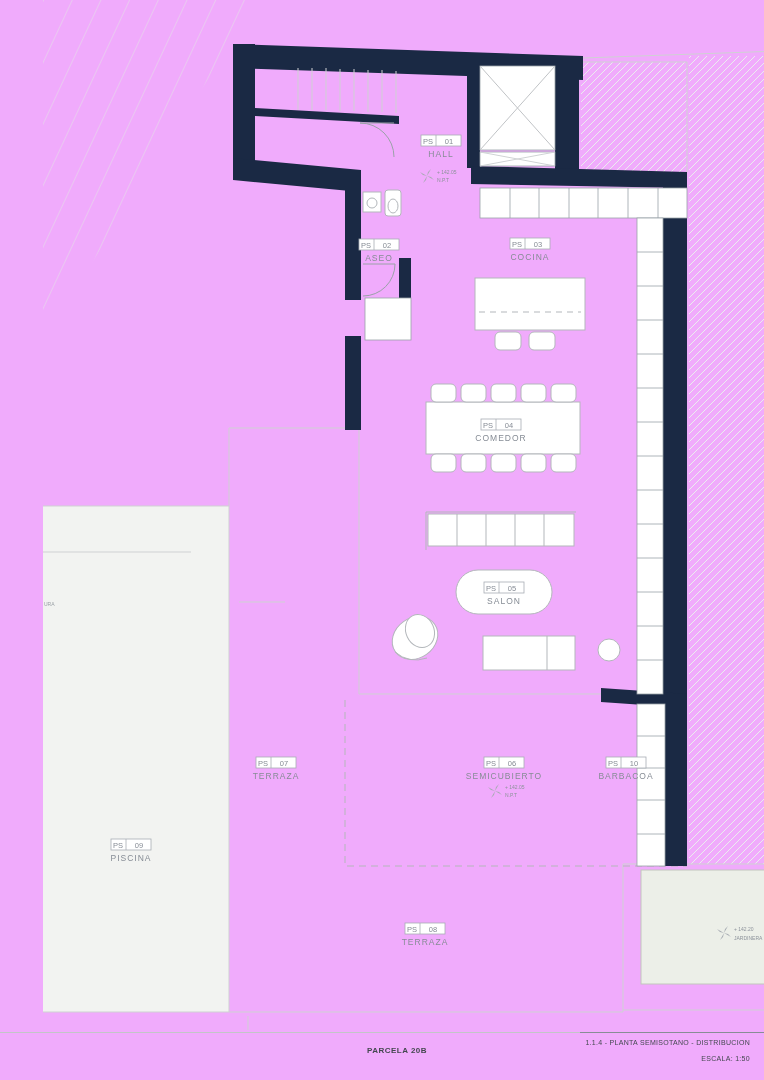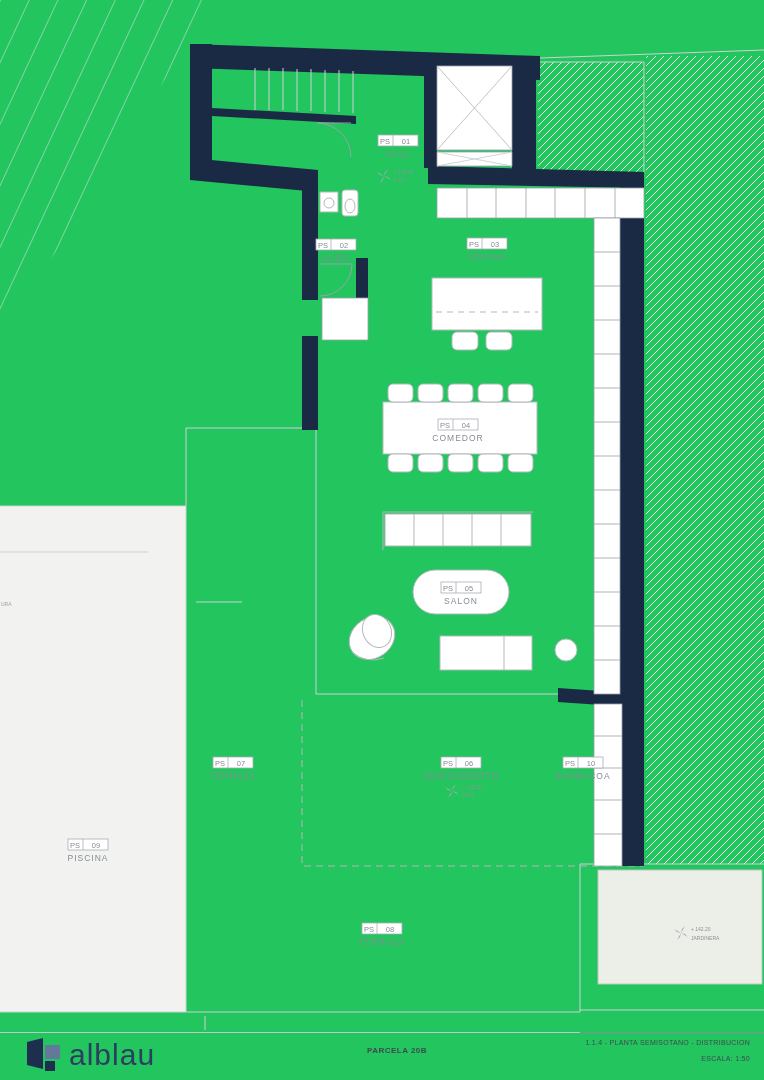--- a/index.html
+++ b/index.html
@@ -1,18 +1,18 @@
 <!DOCTYPE html>
 <html><head>
 <meta charset="utf-8">
 <style>
   html,body{margin:0;padding:0;background:#ffffff;}
   body{width:764px;height:1080px;position:relative;overflow:hidden;
        font-family:"Liberation Sans",sans-serif;}
-  .page{position:absolute;inset:0;background:#22c55e;}
+  .page{position:absolute;inset:0;background:#f0abfc;padding-left:43px;}
   svg text{font-family:"Liberation Sans",sans-serif;}
   .lblbox{stroke:#a8adb4;fill:#ffffff;stroke-width:.8;}
   .lbltxt{fill:#868c95;font-size:7.5px;}
   .lblname{fill:#868c95;font-size:8.5px;letter-spacing:1px;}
   .marktxt{fill:#8d939b;font-size:5px;}
   .furn{fill:#ffffff;stroke:#b3b7bb;stroke-width:1;}
   .thin{stroke:#cfd1d3;stroke-width:1;fill:none;}
   .cells{fill:#ffffff;stroke:#9aa2a8;stroke-width:.8;}
   .wall{fill:#1a2944;}
   
@@ -248,28 +248,20 @@
     <path transform="translate(681,933)" d="M0 0 L-7 -4 L-4 -1 Z M0 0 L4 -7 L1 -4 Z M0 0 L7 4 L4 1 Z M0 0 L-4 7 L-1 4 Z" fill="#a6abb2"></path>
     <text class="marktxt" x="691" y="931">+ 142.20</text>
     <text class="marktxt" x="691" y="940">JARDINERA</text>
   </g>
 </svg>
 
 
 <div class="footer">
   <div class="fdiv"></div>
   <div class="fdiv2"></div>
-  <div class="brand">
-    <svg width="36" height="34" viewBox="0 0 36 34">
-      <polygon points="1,4 17,0 17,31 1,27" fill="#1e2e4f"></polygon>
-      <rect x="19" y="7" width="15" height="14" fill="#64789b"></rect>
-      <rect x="19" y="23" width="10" height="10" fill="#1e2e4f"></rect>
-    </svg>
-    <span class="brandname">alblau</span>
-  </div>
   <div class="parcel">PARCELA 20B</div>
   <div class="sheetinfo">
     <div class="l1">1.1.4 - PLANTA SEMISOTANO -  DISTRIBUCION</div>
     <div class="l2">ESCALA: 1:50</div>
   </div>
 </div>
 
 </div>
 
 </body></html>

